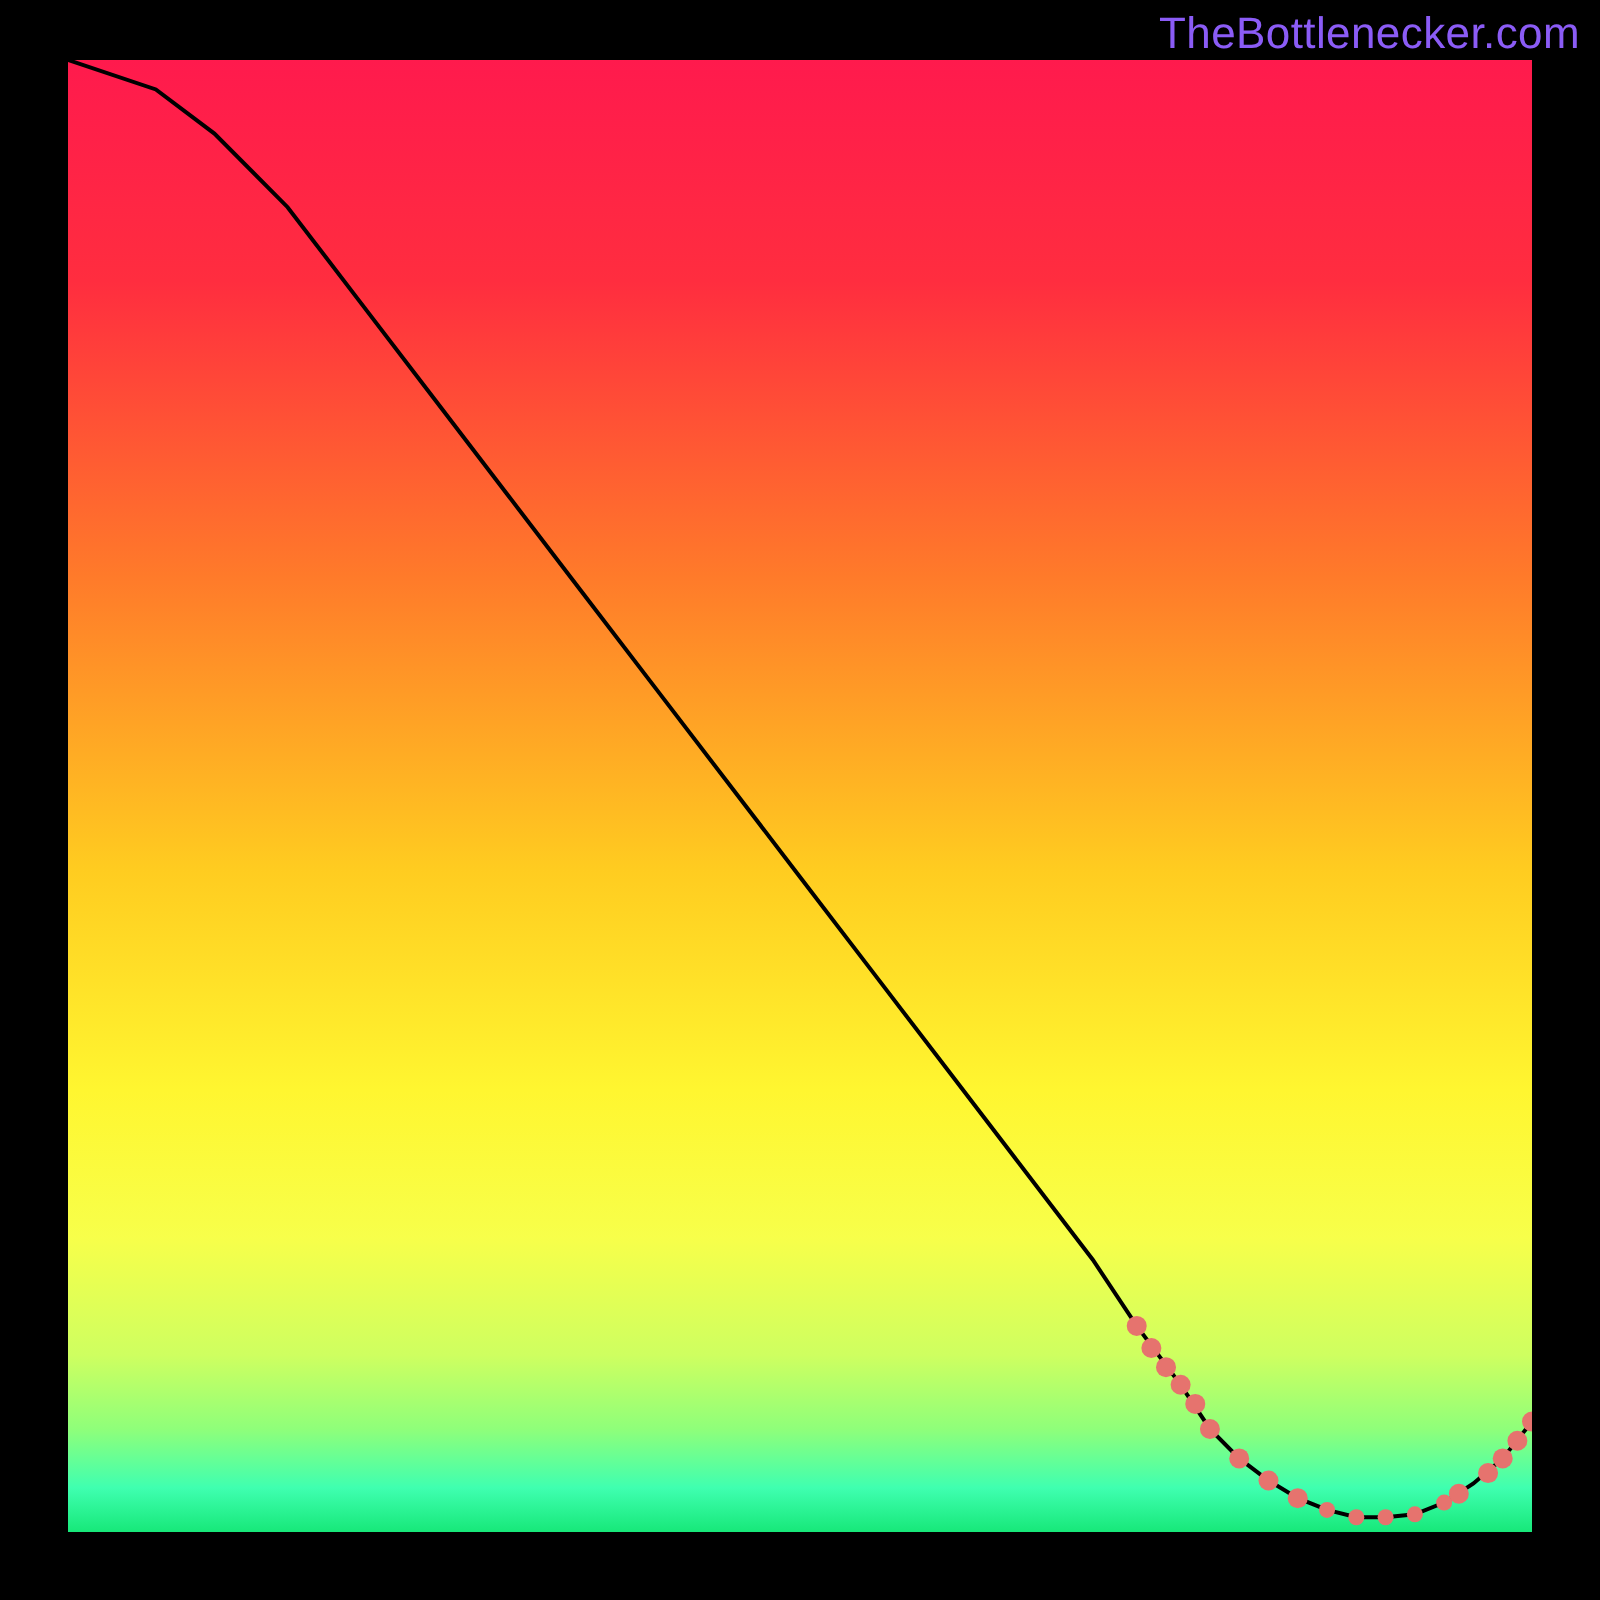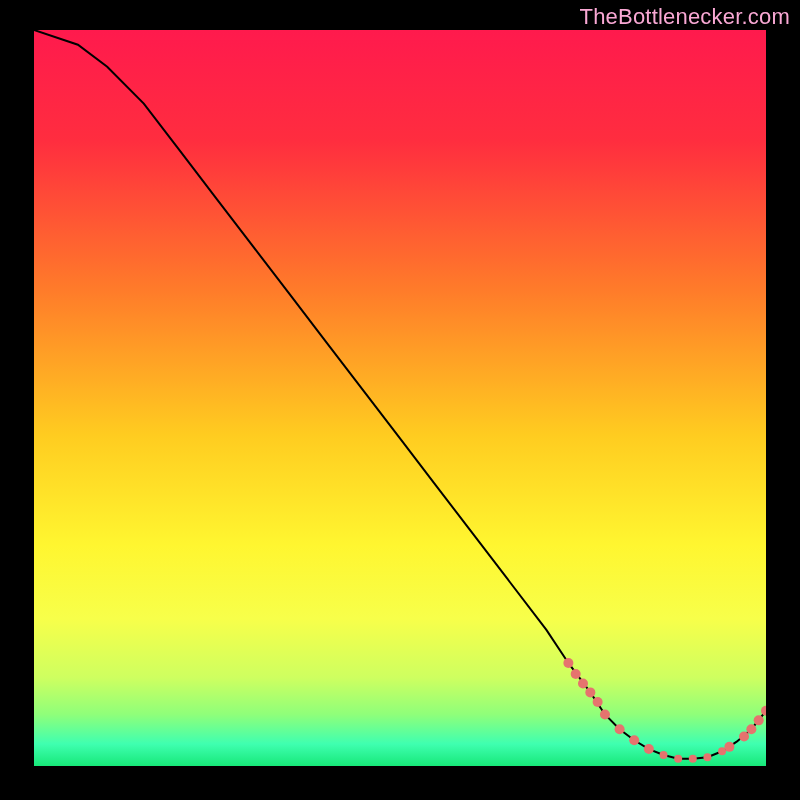--- a/index.html
+++ b/index.html
@@ -16,21 +16,21 @@
     width: 800px;
     height: 800px;
     background: #000;
   }
   .watermark {
     position: absolute;
     top: 4px;
     right: 10px;
     font-size: 22px;
     font-weight: 500;
-    color: #f9a8d4;
+    color: #8b5cf6;
     letter-spacing: 0.2px;
   }
   .plot-wrap {
     position: absolute;
     left: 34px;
     top: 30px;
     width: 732px;
     height: 736px;
   }
   svg {

